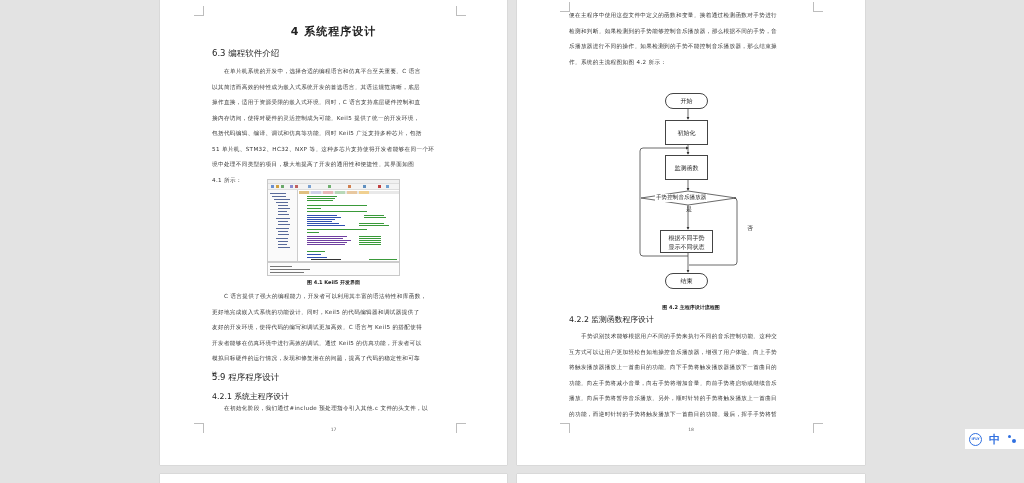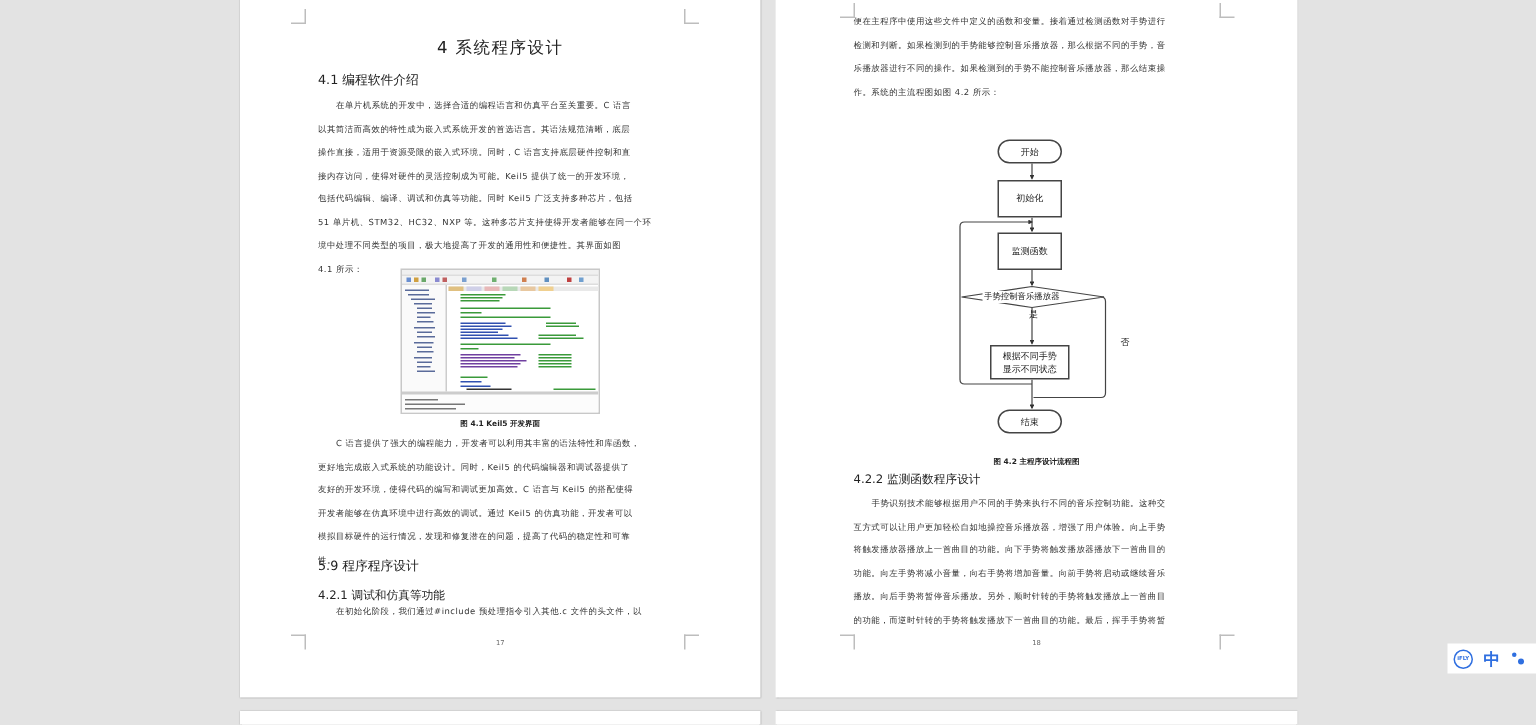--- a/index.html
+++ b/index.html
@@ -88,23 +88,23 @@
   .ime .punct { position: relative; width: 10px; height: 12px; }
   .ime .punct i { position: absolute; border-radius: 50%; background: #2f6fe0; }
 </style>
 </head>
 <body>
 
 <div class="page" id="page-17">
   <div class="corner c-tl" style="left:34px; top:8px;"></div>
   <div class="corner c-tr" style="left:296px; top:8px;"></div>
 
-  <div class="h1" style="top:26px;">4  系统程序设计</div>
-
-  <div class="h2" style="left:52px; top:50px;">4.1 编程软件介绍</div>
+  <div class="h1" style="top:26px;font-weight:bold;">4  系统程序设计</div>
+
+  <div class="h2" style="left:52px; top:50px;">6.3 编程软件介绍</div>
 
   <div class="para" style="left:52px; top:66px; width:250px;">
     <span class="line indent">在单片机系统的开发中，选择合适的编程语言和仿真平台至关重要。C 语言</span>
     <span class="line">以其简洁而高效的特性成为嵌入式系统开发的首选语言。其语法规范清晰，底层</span>
     <span class="line">操作直接，适用于资源受限的嵌入式环境。同时，C 语言支持底层硬件控制和直</span>
     <span class="line">接内存访问，使得对硬件的灵活控制成为可能。Keil5 提供了统一的开发环境，</span>
     <span class="line">包括代码编辑、编译、调试和仿真等功能。同时 Keil5 广泛支持多种芯片，包括</span>
     <span class="line">51 单片机、STM32、HC32、NXP 等。这种多芯片支持使得开发者能够在同一个环</span>
     <span class="line">境中处理不同类型的项目，极大地提高了开发的通用性和便捷性。其界面如图</span>
     <span class="line">4.1 所示：</span>
@@ -199,21 +199,21 @@
   <div class="para" style="left:52px; top:291px; width:250px;">
     <span class="line indent">C 语言提供了强大的编程能力，开发者可以利用其丰富的语法特性和库函数，</span>
     <span class="line">更好地完成嵌入式系统的功能设计。同时，Keil5 的代码编辑器和调试器提供了</span>
     <span class="line">友好的开发环境，使得代码的编写和调试更加高效。C 语言与 Keil5 的搭配使得</span>
     <span class="line">开发者能够在仿真环境中进行高效的调试。通过 Keil5 的仿真功能，开发者可以</span>
     <span class="line">模拟目标硬件的运行情况，发现和修复潜在的问题，提高了代码的稳定性和可靠</span>
     <span class="line">性。</span>
   </div>
 
   <div class="h2" style="left:52px; top:374px;">5.9 程序程序设计</div>
-  <div class="h3" style="left:52px; top:393px;">4.2.1 调试和仿真等功能</div>
+  <div class="h3" style="left:52px; top:393px;">4.2.1 系统主程序设计</div>
   <div class="para" style="left:52px; top:403px; width:250px;">
     <span class="line indent">在初始化阶段，我们通过#include 预处理指令引入其他.c 文件的头文件，以</span>
   </div>
 
   <div class="corner c-bl" style="left:34px; top:425px;"></div>
   <div class="corner c-br" style="left:296px; top:425px;"></div>
   <div class="pagenum" style="top:429px;">17</div>
 </div>
 
 <div class="page" id="page-18">

